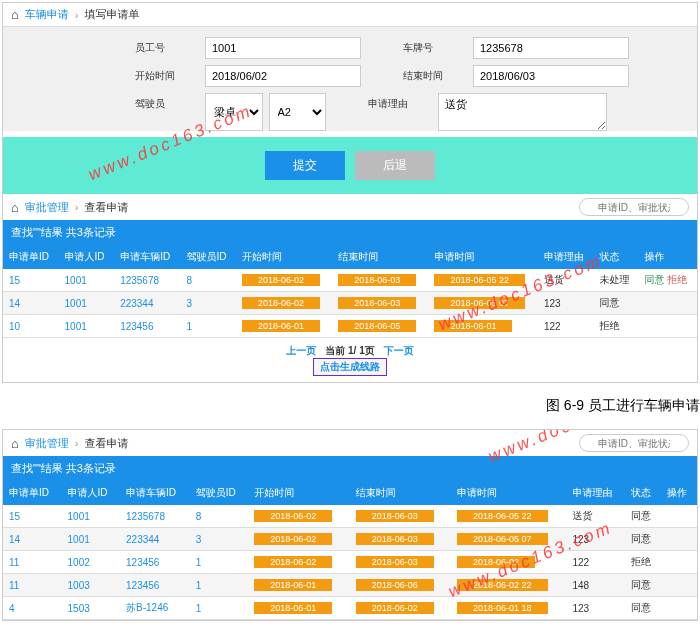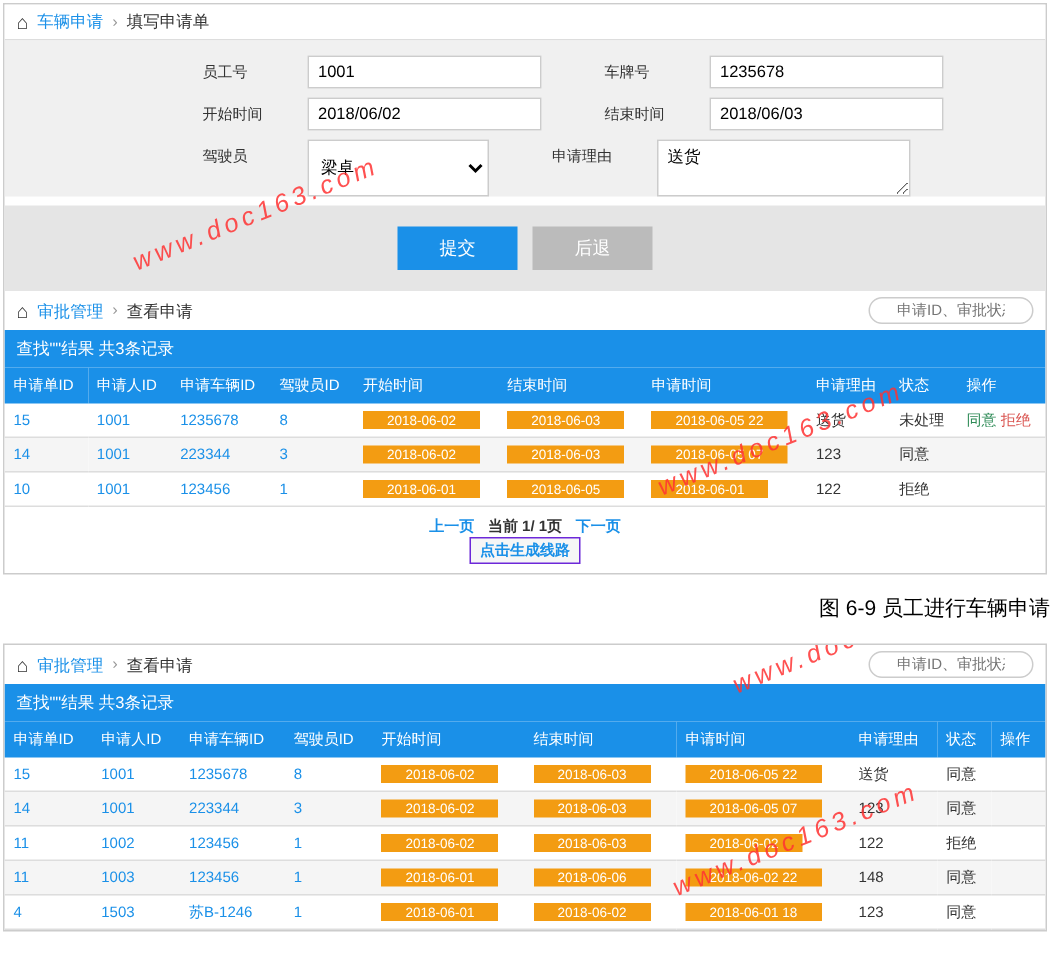--- a/index.html
+++ b/index.html
@@ -11,21 +11,21 @@
 
 .form-area { background: #f0f0f0; padding: 10px 90px 0 90px; }
 .form-row { display: flex; margin-bottom: 6px; }
 .form-cell { flex: 1; display: flex; align-items: flex-start; }
 .form-label { width: 70px; font-size: 10px; color: #333; padding-top: 4px; margin-left: 42px; }
 .form-input { flex: 1; padding: 3px 6px; border: 1px solid #ccc; background: #fff; font-size: 11px; height: 22px; }
 .form-select { flex: 1; padding: 2px 4px; border: 1px solid #ccc; background: #fff; font-size: 11px; height: 38px; }
 .form-textarea { flex: 1; padding: 3px 6px; border: 1px solid #ccc; background: #fff; font-size: 11px; min-height: 38px; resize: both; }
 .form-select-group { display: flex; gap: 6px; flex: 1; }
 
-.btn-bar { display: flex; justify-content: center; gap: 10px; padding: 14px 0; background: #e5e5e5; }
+.btn-bar { display: flex; justify-content: center; gap: 10px; padding: 14px 0; background: #5eead4; }
 .btn-primary { background: #1a90e8; color: #fff; border: none; padding: 6px 28px; font-size: 12px; cursor: pointer; }
 .btn-muted { background: #bbb; color: #fff; border: none; padding: 6px 28px; font-size: 12px; cursor: pointer; }
 
 .breadcrumb2 { padding: 4px 8px; display: flex; align-items: center; gap: 6px; justify-content: space-between; }
 .bc-left { display: flex; align-items: center; gap: 6px; }
 .search { display: flex; align-items: center; }
 .search-input { border: 1px solid #ccc; padding: 2px 18px 2px 18px; font-size: 10px; border-radius: 10px; height: 18px; width: 110px; }
 
 .result-hdr { background: #1a90e8; color: #fff; padding: 5px 8px; font-size: 11px; }
 .tbl { width: 100%; border-collapse: collapse; font-size: 10px; }
@@ -80,20 +80,21 @@
       <div class="form-cell">
         <span class="form-label">结束时间</span>
         <input class="form-input" value="2018/06/03" style="">
       </div>
     </div>
     <div class="form-row">
       <div class="form-cell">
         <span class="form-label">驾驶员</span>
         <div class="form-select-group">
           <select class="form-select"><option>梁卓</option></select>
+          <select class="form-select"><option>A2</option></select>
         </div>
       </div>
       <div class="form-cell">
         <span class="form-label">申请理由</span>
         <textarea class="form-textarea" style="">送货</textarea>
       </div>
     </div>
   </div>
   <div class="btn-bar">
     <button class="btn-primary">提交</button>

